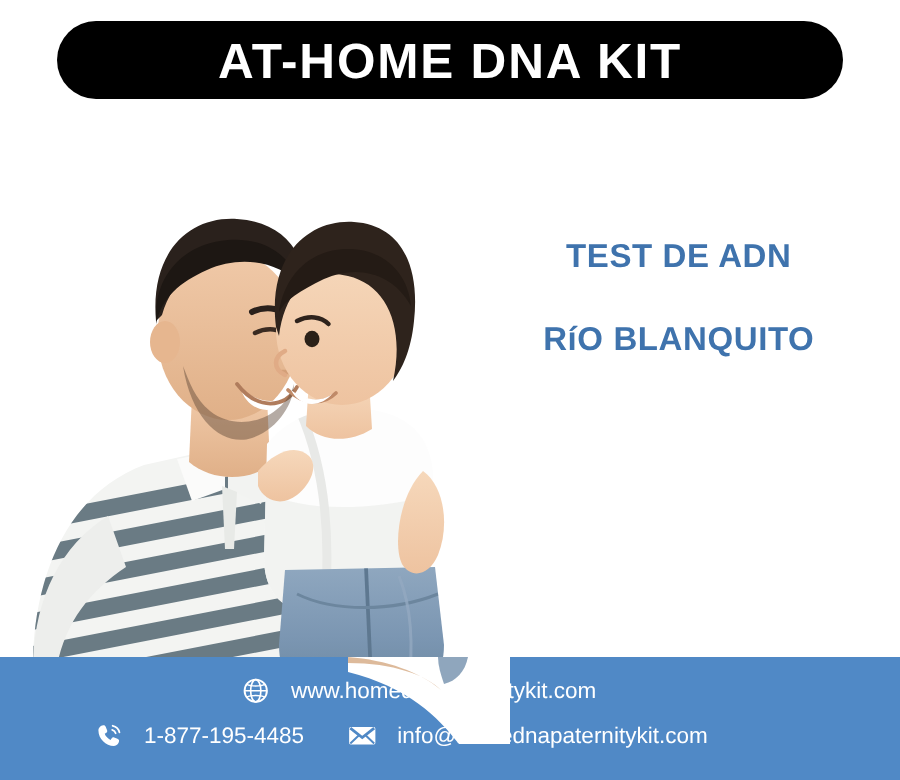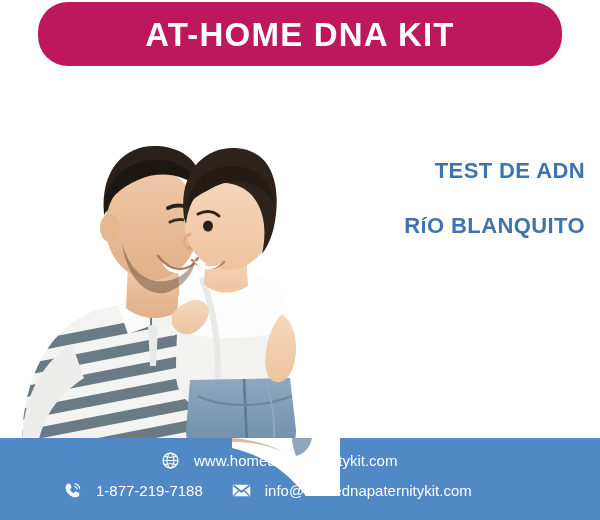--- a/index.html
+++ b/index.html
@@ -15,24 +15,24 @@
     width: 600px;
     height: 520px;
     background: #ffffff;
     overflow: hidden;
   }
 
   
   .banner {
     position: absolute;
     left: 38px;
-    top: 2px;
+    top: 14px;
     width: 524px;
-    height: 64px;
-    background: #be185d;
+    height: 52px;
+    background: #000000;
     border-radius: 30px;
     display: flex;
     align-items: center;
     justify-content: center;
   }
   .banner-title {
     color: #ffffff;
     font-size: 33px;
     font-weight: bold;
     letter-spacing: 1.2px;
@@ -50,21 +50,21 @@
     overflow: hidden;
   }
   .photo-svg { display: block; }
 
   
   .headline {
     position: absolute;
     left: 320px;
     top: 160px;
     width: 265px;
-    text-align: right;
+    text-align: center;
     color: #3f73ad;
     font-weight: bold;
   }
   .headline-line {
     font-size: 22px;
     line-height: 1;
     letter-spacing: 0.4px;
     margin-bottom: 33px;
     white-space: nowrap;
   }
@@ -273,21 +273,21 @@
                      C9.4 12.6 11.3 14.6 13.5 15.5 L14.5 14.0
                      C15.0 13.3 15.7 13.1 16.6 13.4 L19.3 14.5
                      C20.3 14.9 20.9 15.6 20.7 16.7
                      C20.4 18.8 18.6 20.6 16.4 20.6
                      C9.5 20.6 3.3 14.4 3.3 7.5
                      C3.3 5.3 5.2 3.5 7.3 3.2 Z" fill="#ffffff"></path>
             <path d="M15.3 3.6 C18.3 4.2 20.4 6.3 21.0 9.2" fill="none" stroke="#ffffff" stroke-width="1.5" stroke-linecap="round"></path>
             <path d="M14.9 7.0 C16.4 7.4 17.4 8.4 17.8 9.9" fill="none" stroke="#ffffff" stroke-width="1.5" stroke-linecap="round"></path>
           </svg>
         </span>
-        <span class="ft-text">1-877-219-7188</span>
+        <span class="ft-text">1-877-195-4485</span>
       </span>
 
       <span class="ft-item gap-between">
         <span class="ft-icon">
           <svg width="21" height="21" viewBox="0 0 24 24">
             <rect x="2" y="5.4" width="20" height="13.2" rx="1.2" fill="#ffffff"></rect>
             <path d="M2.9 6.2 L12 13.4 L21.1 6.2" fill="none" stroke="#5089c6" stroke-width="2.1"></path>
             <path d="M2.9 17.9 L9.3 11.8 M21.1 17.9 L14.7 11.8" fill="none" stroke="#5089c6" stroke-width="1.5"></path>
           </svg>
         </span>

